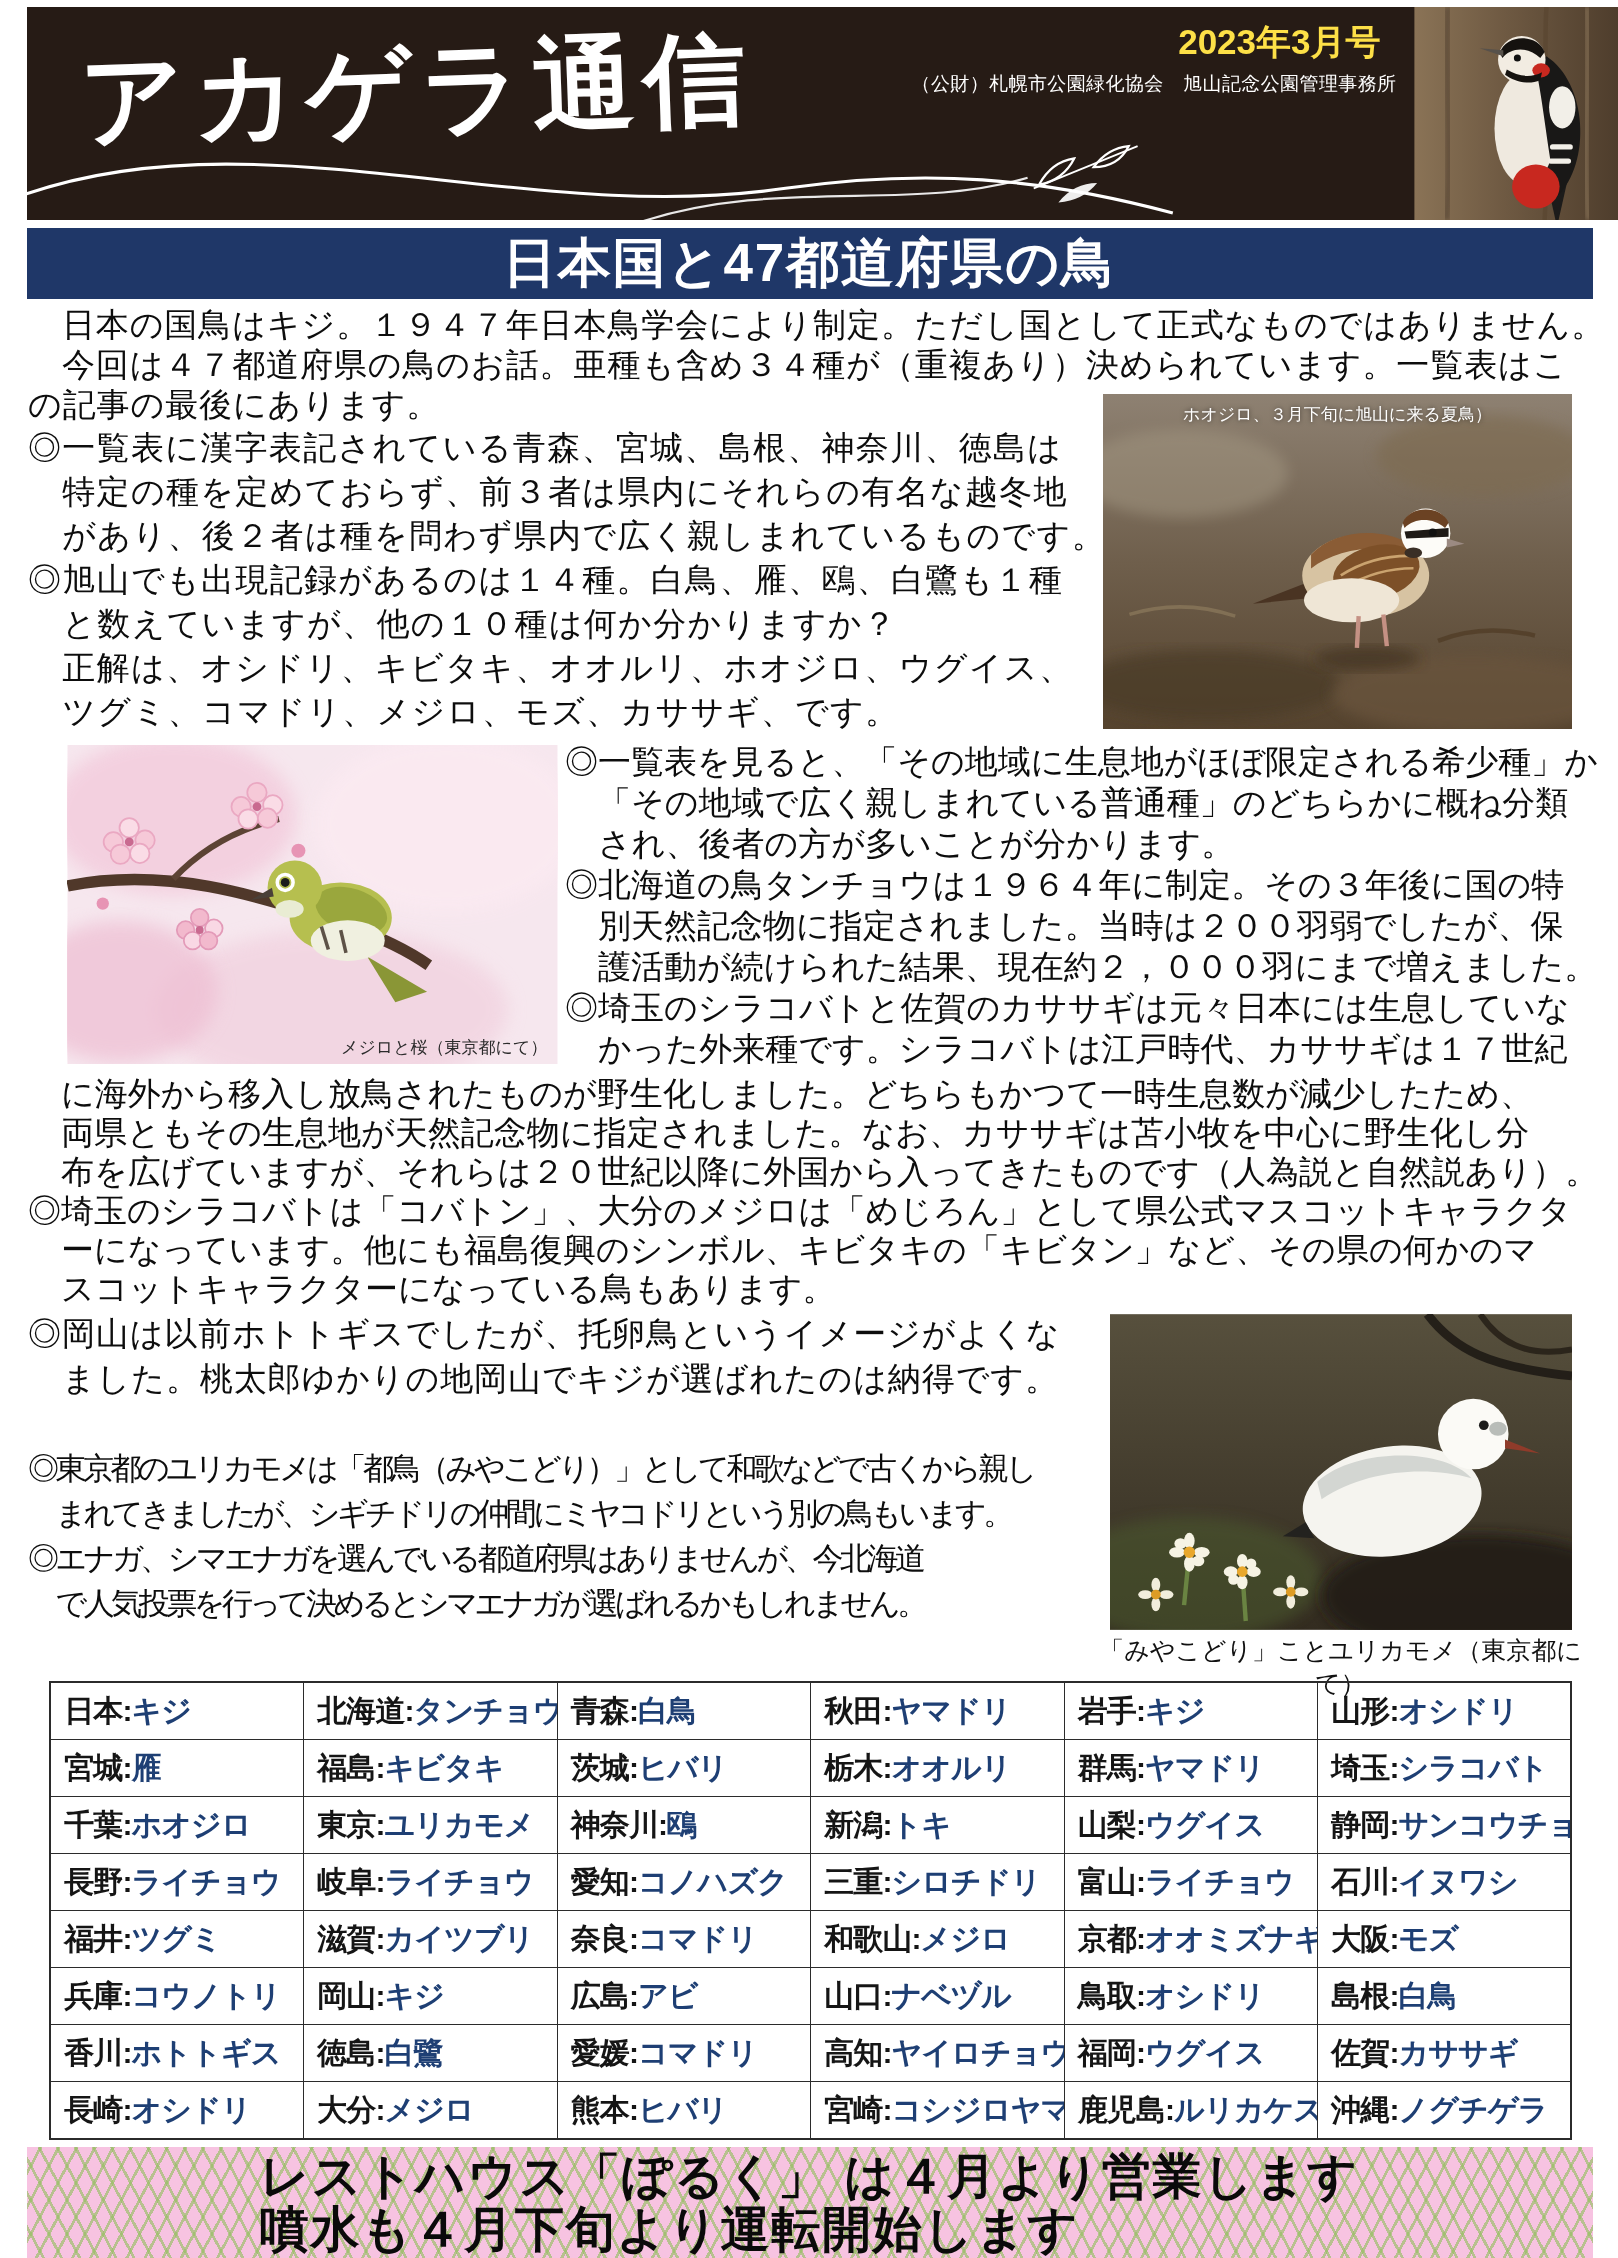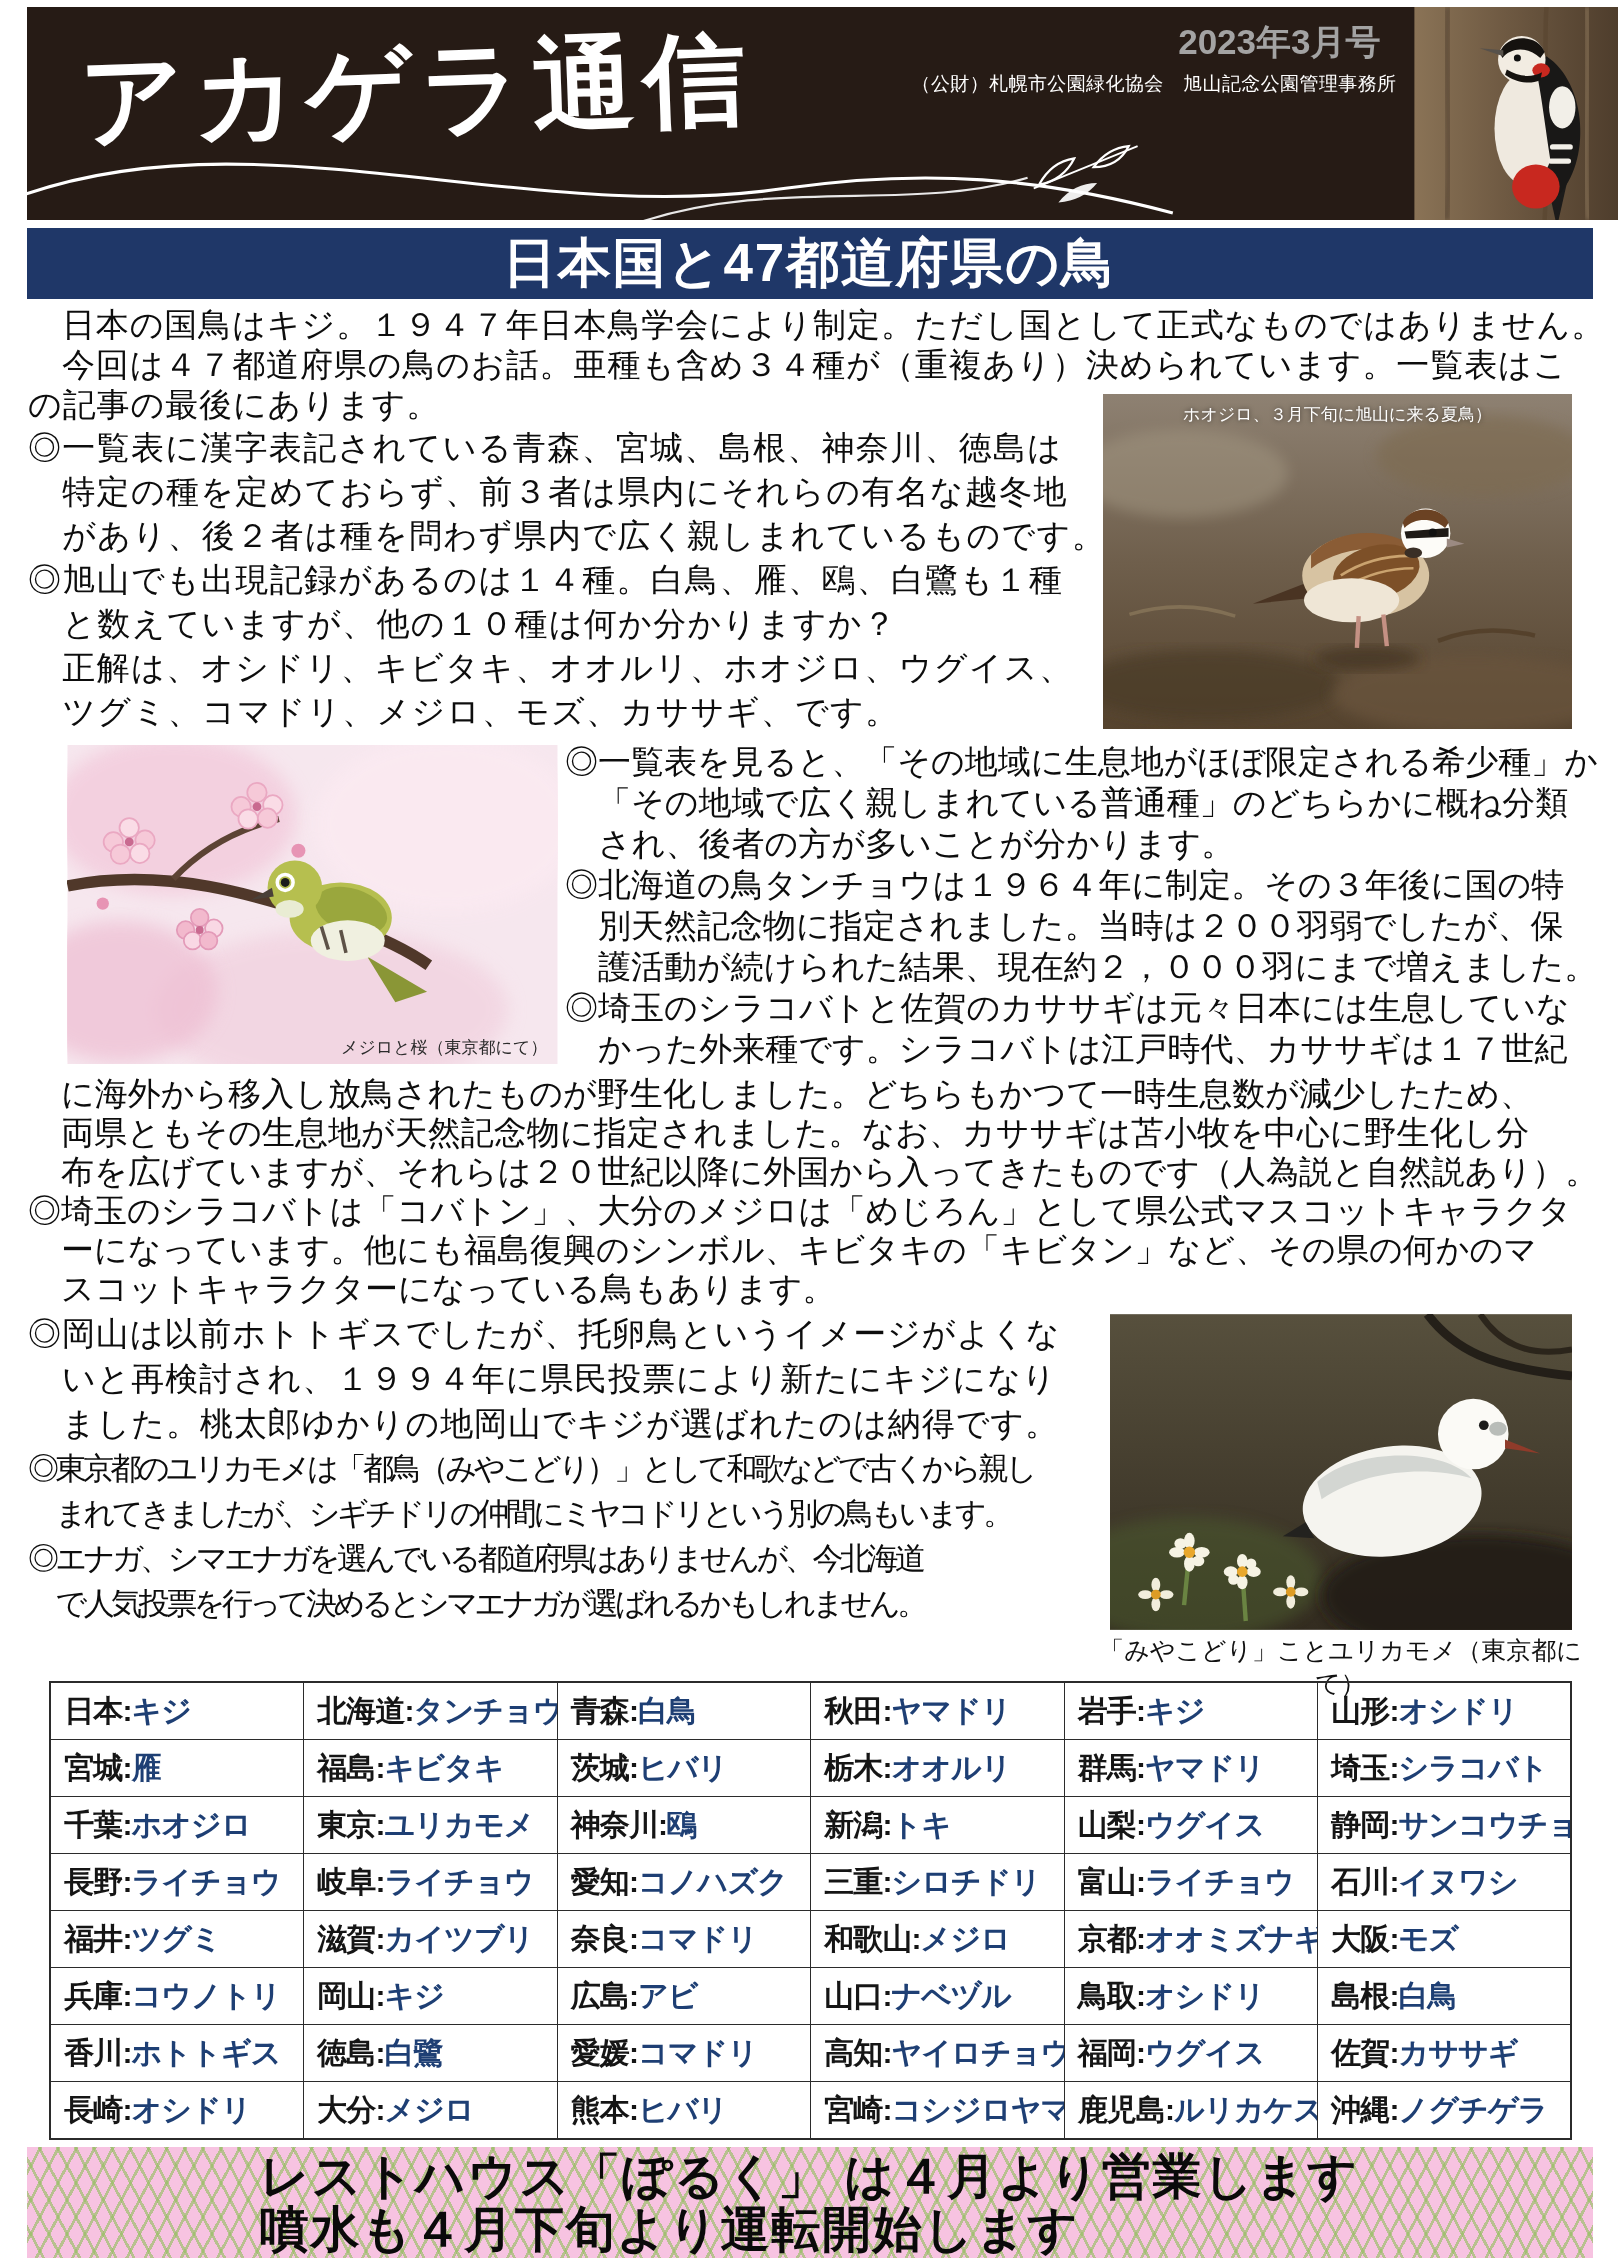--- a/index.html
+++ b/index.html
@@ -4,21 +4,21 @@
 <style>
   html,body{margin:0;padding:0;background:#fff;}
   .page{position:relative;width:1619px;height:2258px;background:#fff;overflow:hidden;
         font-family:"Liberation Sans",sans-serif;color:#0d0d0d;}
 
   
   .header{position:absolute;left:26.5px;top:7px;width:1592px;height:213px;background:#261b15;}
   .masthead-title{position:absolute;left:53px;top:16px;font-size:102px;font-weight:bold;
         color:#fff;font-family:"DejaVu Serif",serif;letter-spacing:8.8px;transform:rotate(-2deg);}
   .deco{position:absolute;left:0;top:0;width:1165px;height:213px;}
-  .issue{position:absolute;right:238px;top:12.4px;font-size:35px;font-weight:bold;color:#a3a3a3;}
+  .issue{position:absolute;right:238px;top:12.4px;font-size:35px;font-weight:bold;color:#fde047;}
   .org{position:absolute;right:222px;top:64px;font-size:19px;color:#fff;letter-spacing:0.4px;}
   .header-photo{position:absolute;right:0;top:0;width:205px;height:213px;overflow:hidden;}
 
   
   .banner{position:absolute;left:26.5px;top:228px;width:1566px;height:71px;background:#1f3768;
         display:flex;align-items:flex-start;justify-content:center;}
   .banner span{color:#fff;font-size:53px;font-weight:900;letter-spacing:1.8px;}
 
   
   .tblock{position:absolute;font-size:33px;color:#0d0d0d;}
@@ -144,21 +144,20 @@
   <div class="tblock block3">
       <div class="tline">　に海外から移入し放鳥されたものが野生化しました。どちらもかつて一時生息数が減少したため、</div>
       <div class="tline">　両県ともその生息地が天然記念物に指定されました。なお、カササギは苫小牧を中心に野生化し分</div>
       <div class="tline">　布を広げていますが、それらは２０世紀以降に外国から入ってきたものです（人為説と自然説あり）。</div>
       <div class="tline">◎埼玉のシラコバトは「コバトン」、大分のメジロは「めじろん」として県公式マスコットキャラクタ</div>
       <div class="tline">　ーになっています。他にも福島復興のシンボル、キビタキの「キビタン」など、その県の何かのマ</div>
       <div class="tline">　スコットキャラクターになっている鳥もあります。</div>
     </div>
   <div class="tblock block4">
       <div class="tline">◎岡山は以前ホトトギスでしたが、托卵鳥というイメージがよくな</div>
-      <div class="tline">　いと再検討され、１９９４年に県民投票により新たにキジになり</div>
       <div class="tline">　ました。桃太郎ゆかりの地岡山でキジが選ばれたのは納得です。</div>
     </div>
   <div class="tblock block4b">
       <div class="tline">◎東京都のユリカモメは「都鳥（みやこどり）」として和歌などで古くから親し</div>
       <div class="tline">　まれてきましたが、シギチドリの仲間にミヤコドリという別の鳥もいます。</div>
       <div class="tline">◎エナガ、シマエナガを選んでいる都道府県はありませんが、今北海道</div>
       <div class="tline">　で人気投票を行って決めるとシマエナガが選ばれるかもしれません。</div>
     </div>
 
   <div class="photo photo1">

